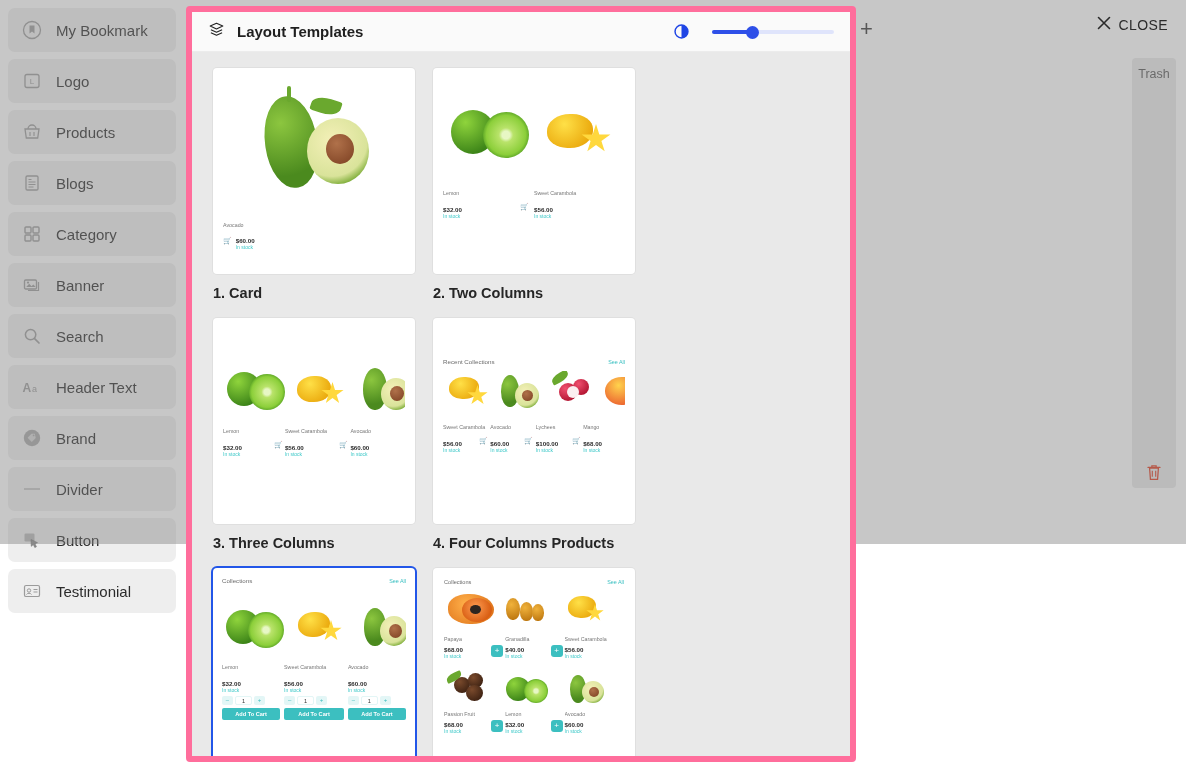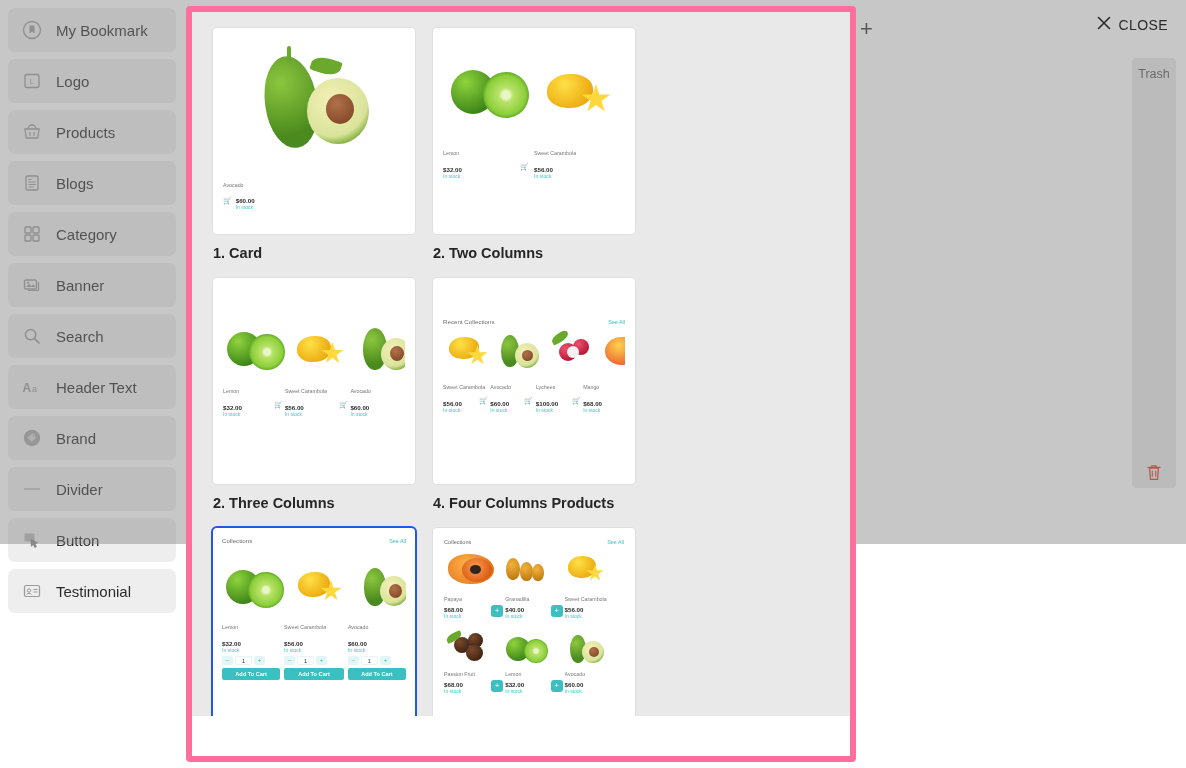--- a/index.html
+++ b/index.html
@@ -323,20 +323,44 @@
     <span>
       <svg width="14" height="14" viewBox="0 0 14 14">
           <path d="M1.5 1.5l11 11M12.5 1.5l-11 11" stroke="#2b2b2b" stroke-width="1.6" stroke-linecap="round"></path>
         </svg>
     </span>
     <span>CLOSE</span>
   </div>
 
   <div class="modal">
 
+    <div class="modal-head">
+      <span>
+        <svg width="17" height="17" viewBox="0 0 20 20">
+          <path d="M10 2.6L17.4 6 10 9.4 2.6 6z" fill="none" stroke="#222" stroke-width="1.3" stroke-linejoin="round"></path>
+          <path d="M3.4 10.2L10 13.2l6.6-3" fill="none" stroke="#222" stroke-width="1.3" stroke-linejoin="round"></path>
+          <path d="M3.4 13.8L10 16.8l6.6-3" fill="none" stroke="#222" stroke-width="1.3" stroke-linejoin="round"></path>
+        </svg>
+      </span>
+      <span class="modal-title">Layout Templates</span>
+
+      <span class="head-right">
+        <span class="contrast-icon">
+          <svg width="17" height="17" viewBox="0 0 20 20">
+            <circle cx="10" cy="10" r="7.6" fill="none" stroke="#1f45e5" stroke-width="1.7"></circle>
+            <path d="M10 2.4a7.6 7.6 0 0 1 0 15.2z" fill="#1f45e5"></path>
+          </svg>
+        </span>
+        <span class="slider">
+          <span class="slider-track"></span>
+          <span class="slider-fill"></span>
+          <span class="slider-thumb"></span>
+        </span>
+      </span>
+    </div>
 
     <div class="modal-body">
 
       <div class="tcell">
         <div class="tcard">
           <div class="mk" style="padding:10px;">
             <div class="ph" style="height:140px;">
               <span class="avo-b" style="left:42px; top:18px; width:52px; height:92px; transform:rotate(-8deg);"></span>
               <span class="leaf" style="left:88px; top:20px; width:30px; height:16px; transform:rotate(18deg);"></span>
               <span class="avo-h" style="left:84px; top:40px; width:62px; height:66px;"></span>
@@ -409,21 +433,21 @@
               </div>
               <div style="width:30%; position:relative;">
                 <span class="mk-cart" style="position:absolute; left:-11px; top:13px;">🛒</span>
                 <div class="mk-name">Avocado</div>
                 <div class="mk-price" style="margin-top:3px;">$60.00</div>
                 <div class="mk-stock">In stock</div>
               </div>
             </div>
           </div>
         </div>
-        <div class="tlabel">2. Three Columns</div>
+        <div class="tlabel">3. Three Columns</div>
       </div>
 
       <div class="tcell">
         <div class="tcard">
           <div class="mk" style="padding:10px;">
             <div class="mk-head" style="margin-top:30px;">
               <span>Recent Collections</span>
               <span class="mk-seeall">See All</span>
             </div>
             <div class="ph" style="height:48px; margin-top:6px;">

